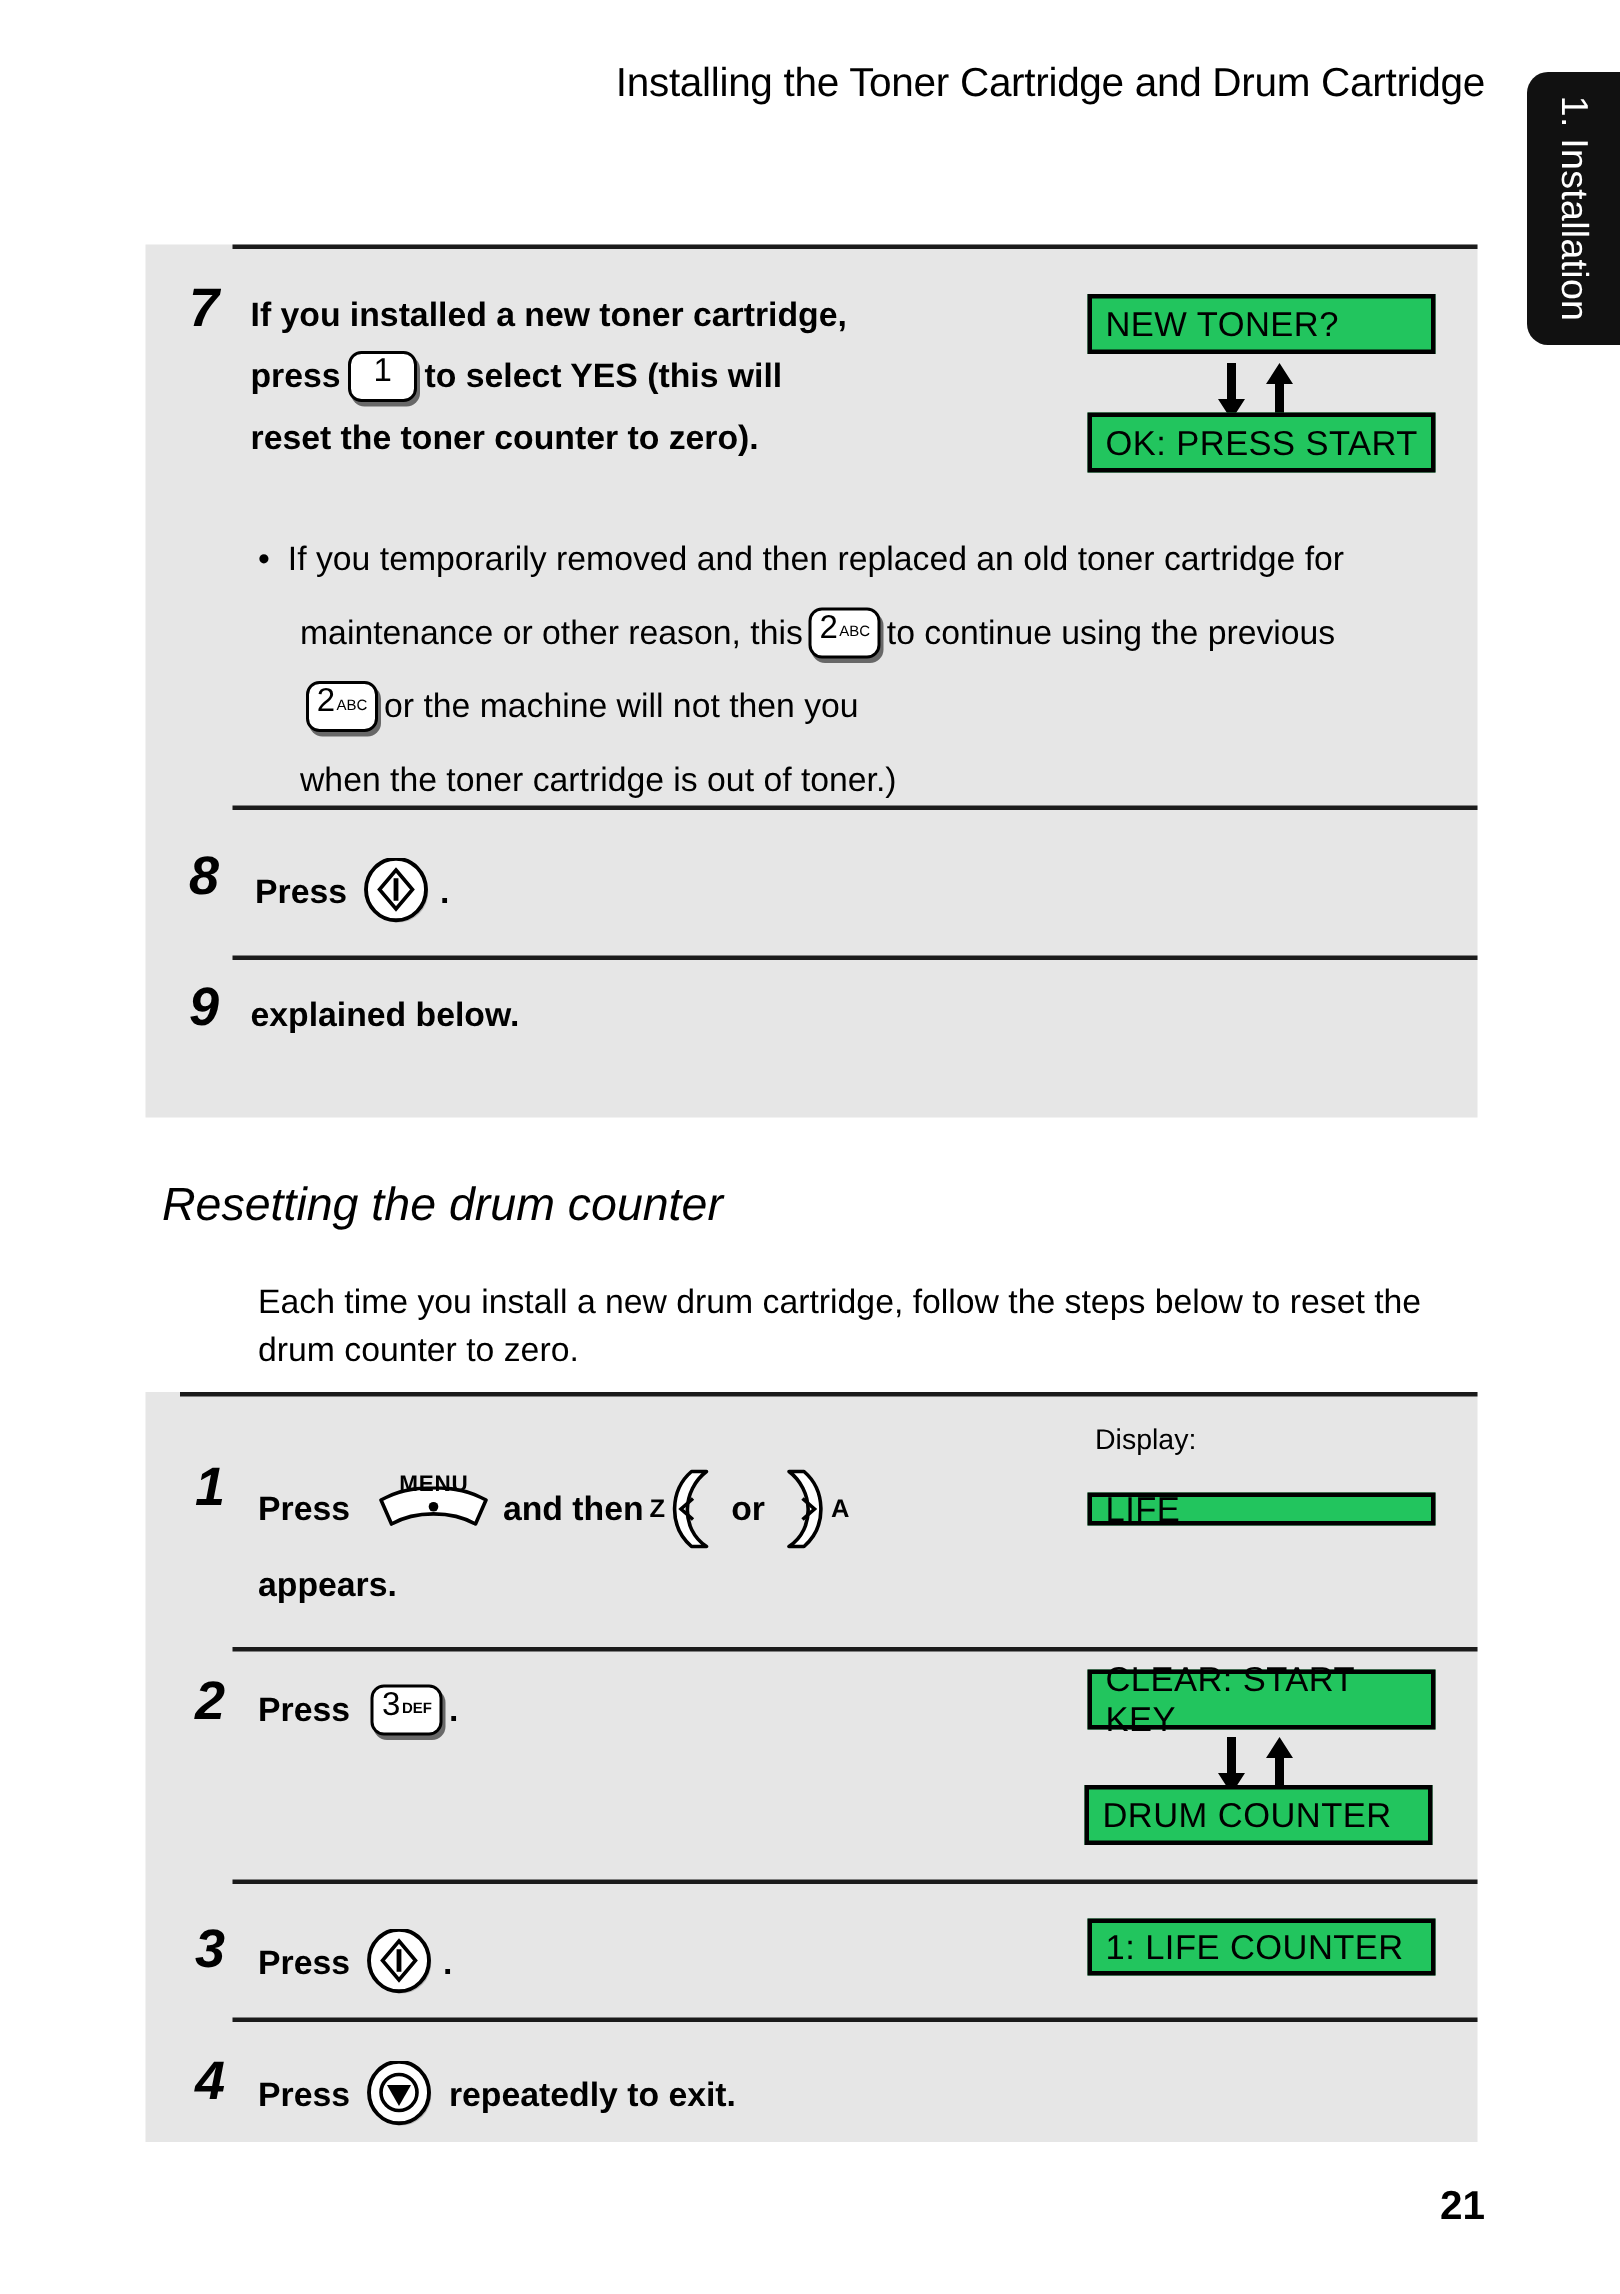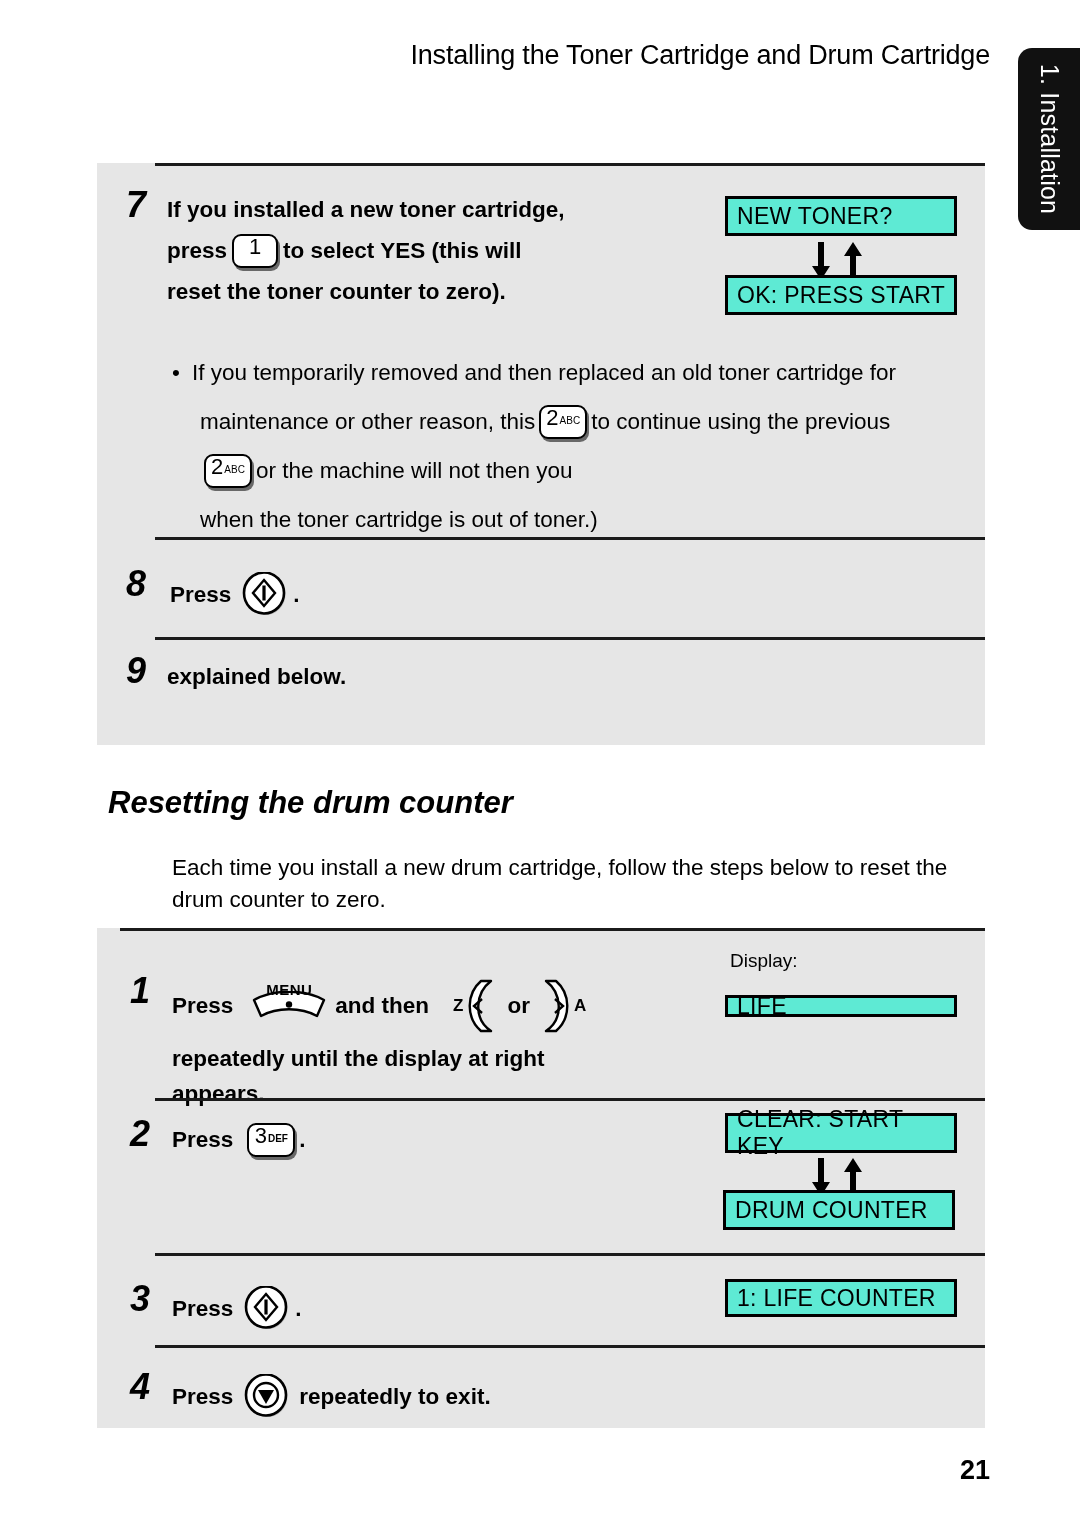--- a/index.html
+++ b/index.html
@@ -92,29 +92,29 @@
     color: #000;
     line-height: 32px;
   }
 
   
   #section-heading {
     position: absolute;
     left: 108px;
     top: 785px;
     font-size: 31px;
-    font-weight: bold;
+    font-weight: normal;
     font-style: italic;
     color: #000;
   }
 
   
   .lcd {
     position: absolute;
-    background: #5eead4;
+    background: #22c55e;
     border: 3px solid #000;
     box-sizing: border-box;
     font-size: 23px;
     color: #000;
     display: flex;
     align-items: center;
     padding-left: 9px;
     letter-spacing: 0.3px;
   }
   .display-label {
@@ -310,38 +310,37 @@
 <div class="step-body" style="left:172px; top:972px; width:520px;">
   <div class="inline-row">
     <span style="margin-right:10px;">Press</span>
     <span class="hardkey" style="margin:0 8px;">
       <span class="menu-cap">MENU</span>
       <svg width="76" height="30" viewBox="0 0 76 30" xmlns="http://www.w3.org/2000/svg">
         <path d="M3 9 C22 -2 54 -2 73 9 L66 25 C50 16 26 16 10 25 Z" fill="#fff" stroke="#000" stroke-width="2.4" stroke-linejoin="round"></path>
         <circle cx="38" cy="13.5" r="3.2" fill="#000"></circle>
       </svg>
     </span>
-    <span style="margin-right:24px;">and then</span>
+    <span style="margin-right:4px;">and then</span>
     <span class="side-letter">Z</span>
     <span class="hardkey">
       <svg width="36" height="54" viewBox="0 0 36 54" xmlns="http://www.w3.org/2000/svg">
         <path d="M28 2 C12 14 10 40 28 52 L18 52 C2 38 4 14 18 2 Z" fill="#fff" stroke="#000" stroke-width="2.4" stroke-linejoin="round"></path>
         <path d="M19 20 L11 27 L19 34" fill="none" stroke="#000" stroke-width="2.4"></path>
       </svg>
     </span>
     <span style="margin:16px 8px;">or</span>
     <span class="hardkey">
       <svg width="36" height="54" viewBox="0 0 36 54" xmlns="http://www.w3.org/2000/svg">
         <path d="M8 2 C24 14 26 40 8 52 L18 52 C34 38 32 14 18 2 Z" fill="#fff" stroke="#000" stroke-width="2.4" stroke-linejoin="round"></path>
         <path d="M17 20 L25 27 L17 34" fill="none" stroke="#000" stroke-width="2.4"></path>
       </svg>
     </span>
     <span class="side-letter">A</span>
   </div>
-  <div style="margin-top:2px;">repeatedly until the display at right</div>
   <div>appears.</div>
 </div>
 <div class="lcd" style="left:725px; top:995px; width:232px; height:22px;">LIFE</div>
 
 <div class="rule" style="left:155px; top:1098px; width:830px; height:3px;"></div>
 
 <div class="step-num" style="left:130px; top:1113px;">2</div>
 <div class="step-body inline-row" style="left:172px; top:1122px;">
   <span style="margin-right:10px;">Press</span>
   <span class="key key-3def">

